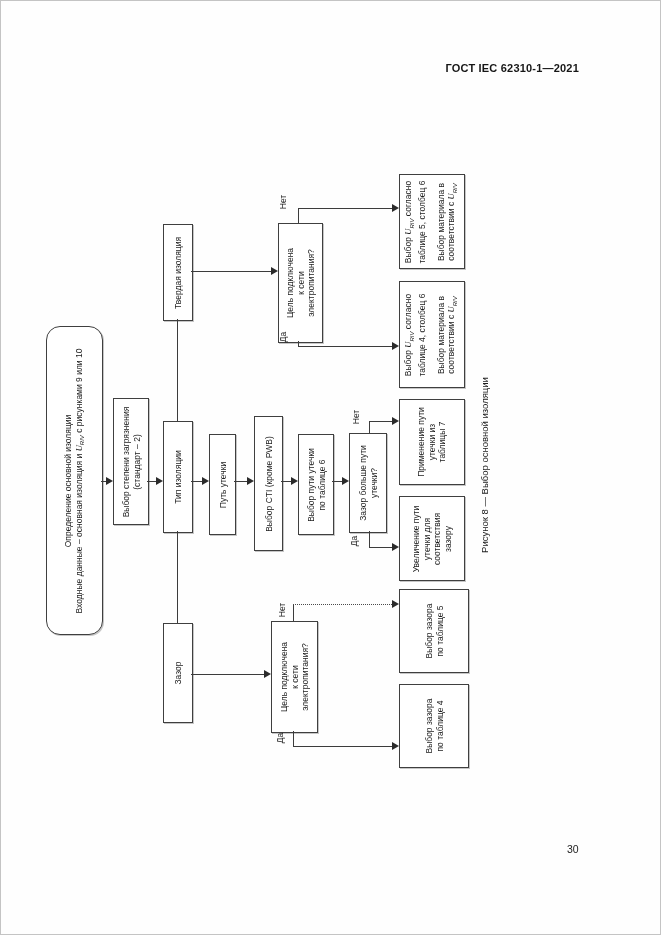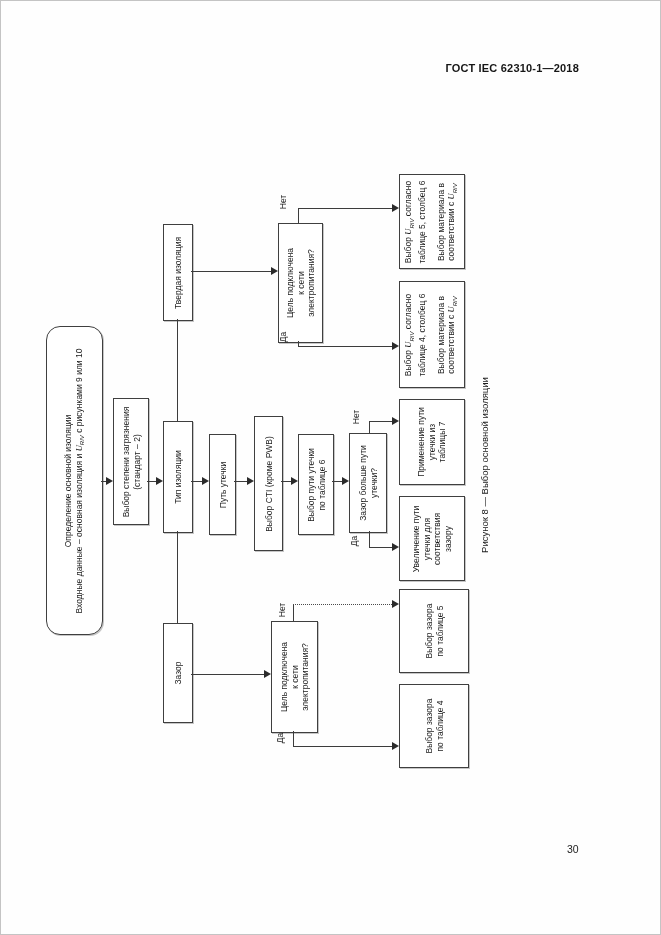--- a/index.html
+++ b/index.html
@@ -48,21 +48,21 @@
   .caption {
     position:absolute; transform:translate(-50%,-50%) rotate(-90deg);
     font-size:9.5px; color:#1a1a1a; white-space:nowrap;
   }
 </style>
 </head>
 <body>
 
 <div class="page">
 
-  <div class="hdr">ГОСТ IEC 62310-1—2018</div>
+  <div class="hdr">ГОСТ IEC 62310-1—2021</div>
 
   <div class="node rounded" style="left:45px;top:325px;width:55px;height:307px">
     <div class="rot" style="width:300px">
       <span class="ln">Определение основной изоляции</span>
       <span class="ln"><span>Входные данные – основная изоляция и </span><span class="sym">U</span><sub class="sym-sub">RIV</sub><span> с рисунками 9 или 10</span></span>
     </div>
   </div>
 
   <div class="node" style="left:112px;top:397px;width:34px;height:125px">
     <div class="rot" style="width:122px">

